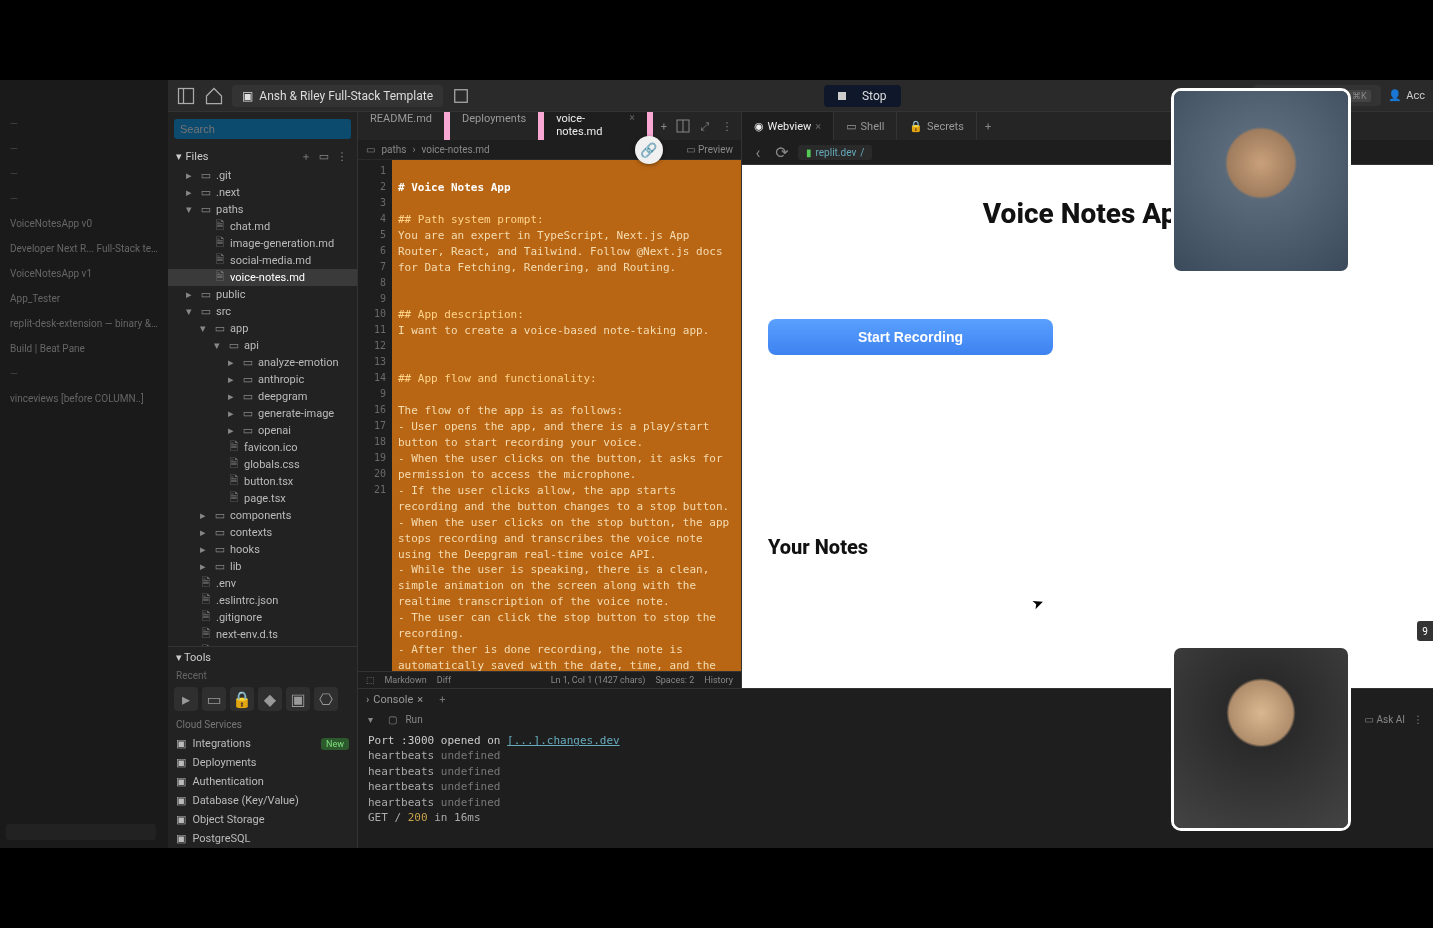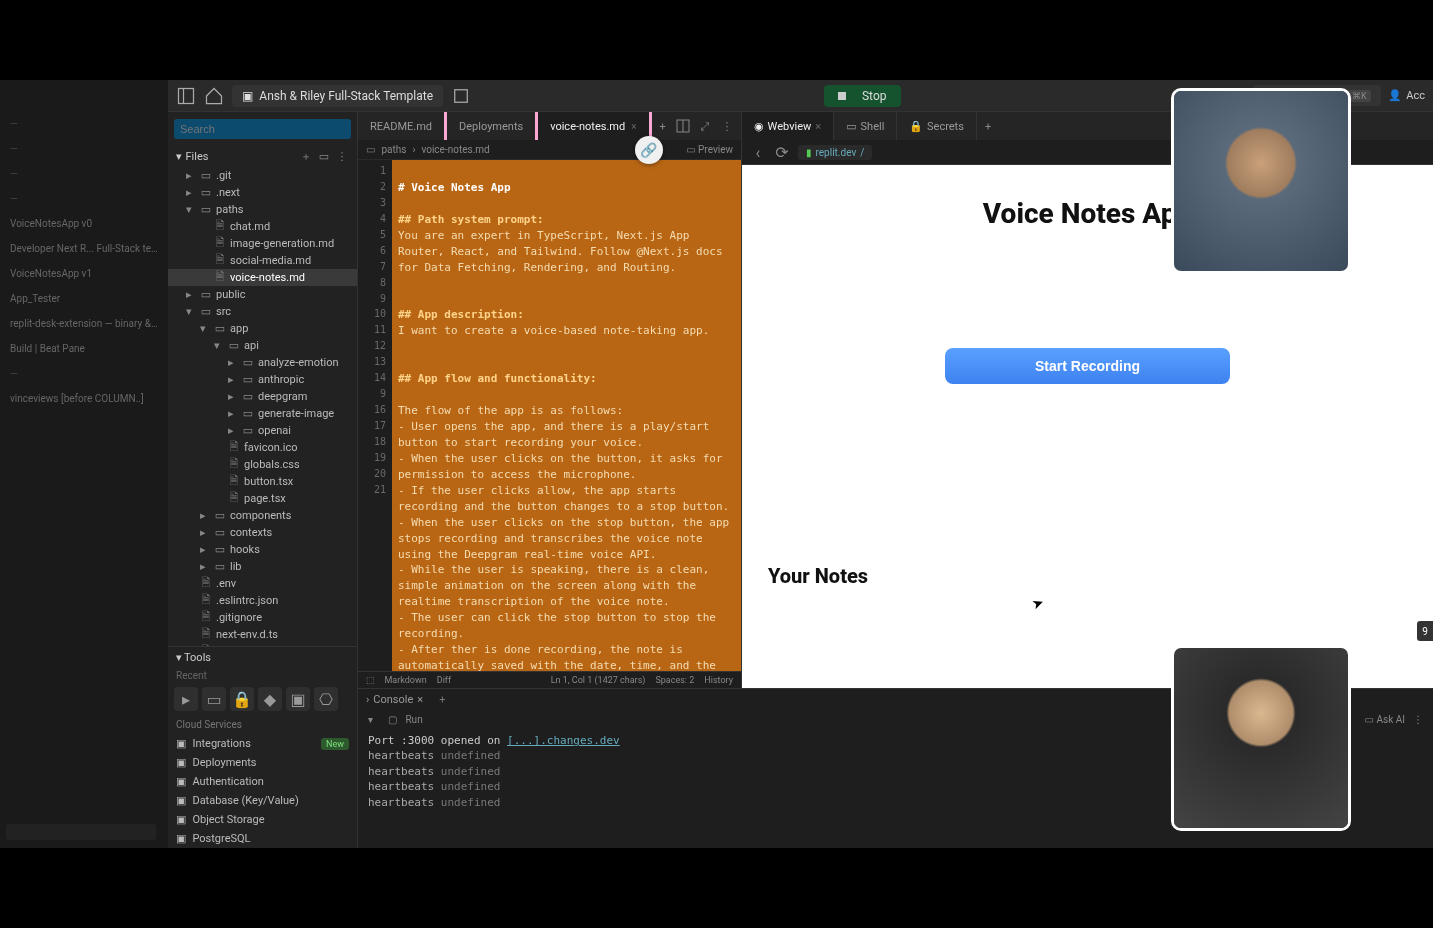--- a/index.html
+++ b/index.html
@@ -46,21 +46,21 @@
   background: #2a2a2a;
   display: flex;
   align-items: center;
   padding: 0 8px;
   border-bottom: 1px solid #333;
   gap: 8px;
 }
 .tb-iconbtn { width: 20px; height: 20px; display: flex; align-items: center; justify-content: center; color: #aaa; border-radius: 3px; }
 .tb-breadcrumb { display: flex; align-items: center; gap: 6px; font-size: 12px; color: #ddd; padding: 4px 10px; background: #333; border-radius: 4px; }
 .tb-spacer { flex: 1; }
-.tb-stop { display: flex; align-items: center; gap: 16px; background: #14532d; padding: 4px 14px; border-radius: 4px; font-size: 12px; color: #ddd; }
+.tb-stop { display: flex; align-items: center; gap: 16px; background: #0f172a; padding: 4px 14px; border-radius: 4px; font-size: 12px; color: #ddd; }
 .tb-stop .sq { width: 8px; height: 8px; background: #ccc; }
 .tb-search { background: #333; padding: 4px 10px; border-radius: 4px; font-size: 11px; color: #888; display: flex; gap: 8px; align-items: center; }
 .tb-search .key { background: #444; padding: 1px 4px; border-radius: 2px; font-size: 9px; }
 .tb-acc { font-size: 11px; color: #ccc; display:flex; gap:4px; align-items:center; }
 
 
 .ide-body { flex:1; display:flex; min-height:0; }
 
 
 .leftpanel {
@@ -99,36 +99,36 @@
 .editor-row { flex:1; display:flex; min-height:0;}
 
 .editor-pane {
   width: 384px;
   display:flex; flex-direction:column;
   border-right:1px solid #333;
   background:#1e1e1e;
   position:relative;
 }
 .tabs { display:flex; align-items:center; background:#252525; height:28px; font-size:11px;}
-.tab { padding:0 12px; height:100%; display:flex; align-items:center; color:#999; gap:6px; border-right:3px solid #f9a8d4;}
+.tab { padding:0 12px; height:100%; display:flex; align-items:flex-start; color:#999; gap:6px; border-right:6px solid #f9a8d4;}
 .tab.active { background:#1e1e1e; color:#eee;}
 .tab .x { color:#666; font-size:10px;}
 .tab-add { padding:0 8px; color:#888;}
 .tab-right { margin-left:auto; display:flex; gap:6px; padding-right:6px;}
 .tab-right .ti { width:16px;height:16px; color:#888; display:flex;align-items:center;justify-content:center;}
 
 .crumbs { display:flex; align-items:center; gap:6px; padding:4px 8px; font-size:10px; color:#888; background:#1e1e1e; border-bottom:1px solid #2a2a2a;}
 .crumbs .sp{flex:1;}
 
 .code-area { flex:1; display:flex; font-family: Menlo, Consolas, monospace; font-size:11px; line-height:1.45; overflow:hidden; background:#b86614; position:relative;}
 .gutter { width:34px; background:#1e1e1e; color:#6a6a6a; text-align:right; padding:4px 6px 4px 0; font-size:10px;}
 .gutter div{height:15.95px;}
 .code-text { flex:1; padding:4px 6px; color:#ffe8c4; white-space:pre-wrap; word-wrap:break-word;}
 .code-text .h1{color:#fff; font-weight:bold;}
-.code-text .h2{color:#ffd48a; font-weight:bold;margin-top:16px;}
+.code-text .h2{color:#ffd48a; font-weight:normal;margin-top:16px;}
 .code-text .reg{color:#f5dcb0;}
 
 .floating-circle {
   position:absolute; top:24px; right:78px;
   width:28px;height:28px; border-radius:50%;
   background:#f0f0f0; display:flex;align-items:center;justify-content:center;
   color:#666; font-size:14px; box-shadow:0 1px 4px rgba(0,0,0,0.4);
   z-index:5;
 }
 
@@ -139,21 +139,21 @@
 .preview-pane { flex:1; display:flex; flex-direction:column; background:#1e1e1e;}
 .pv-tabs { display:flex; align-items:center; height:28px; background:#252525; font-size:11px;}
 .pv-tab { padding:0 12px; height:100%; display:flex; align-items:center; gap:4px; color:#999; border-right:1px solid #333;}
 .pv-tab.active{ background:#1e1e1e; color:#eee;}
 .pv-tab .x{color:#666;}
 .pv-addr { display:flex; align-items:center; gap:8px; padding:4px 8px; background:#1e1e1e; border-bottom:1px solid #333;}
 .pv-addr .nb { width:16px;height:16px; color:#888; display:flex;align-items:center;justify-content:center;}
 .pv-addr .url { font-size:10px; color:#6ab; background:#2a2a2a; padding:2px 8px; border-radius:3px; display:flex;gap:4px;align-items:center;}
 .pv-page { flex:1; background:#fff; padding:26px; overflow:hidden; position:relative;}
 .pv-page .title { font-size:28px; font-weight:800; color:#111; text-align:center; margin-top:6px;}
-.pv-page .recarea { margin-top:118px; display:flex; justify-content:center;}
+.pv-page .recarea { margin-top:89px; display:flex; }
 .pv-page .recbtn {
   background:linear-gradient(#5aa0ff,#3d82f0);
   color:#fff; font-weight:600; font-size:14px;
   padding:10px 90px; border-radius:8px; border:none;
 }
 .pv-page .notes-h { margin-top:180px; font-size:20px; font-weight:800; color:#111;}
 .pv-page .cursor { position:absolute; top:430px; left:290px; color:#000; font-size:14px; transform: rotate(-20deg);}
 .pv-page .badge-side {
   position:absolute; top:456px; right:0;
   width:16px;height:20px; background:#333; color:#fff;
@@ -598,20 +598,21 @@
             <span>▭ <span>Ask AI</span></span>
             <span>⋮</span>
           </div>
           <div class="con-body">
             <div><span class="port">Port :3000 opened on </span><span class="link">[...].changes.dev</span></div>
             <div id="conrows">
                 <div><span>heartbeats</span> <span class="dim">undefined</span></div>
                 <div><span>heartbeats</span> <span class="dim">undefined</span></div>
                 <div><span>heartbeats</span> <span class="dim">undefined</span></div>
                 <div><span>heartbeats</span> <span class="dim">undefined</span></div>
+                <div><span>GET / </span><span class="num">200</span><span> in 16ms</span></div>
               </div>
           </div>
         </div>
 
       </div>
     </div>
   </div>
 </div>
 
 <div class="cam cam1">

